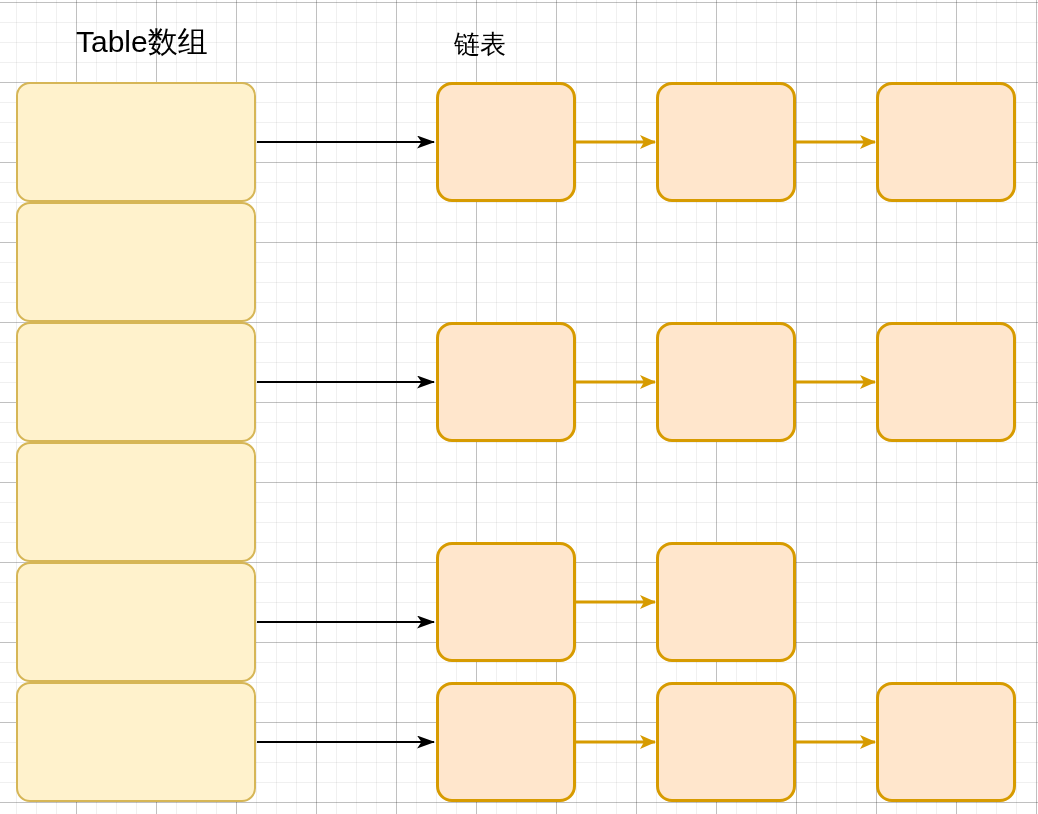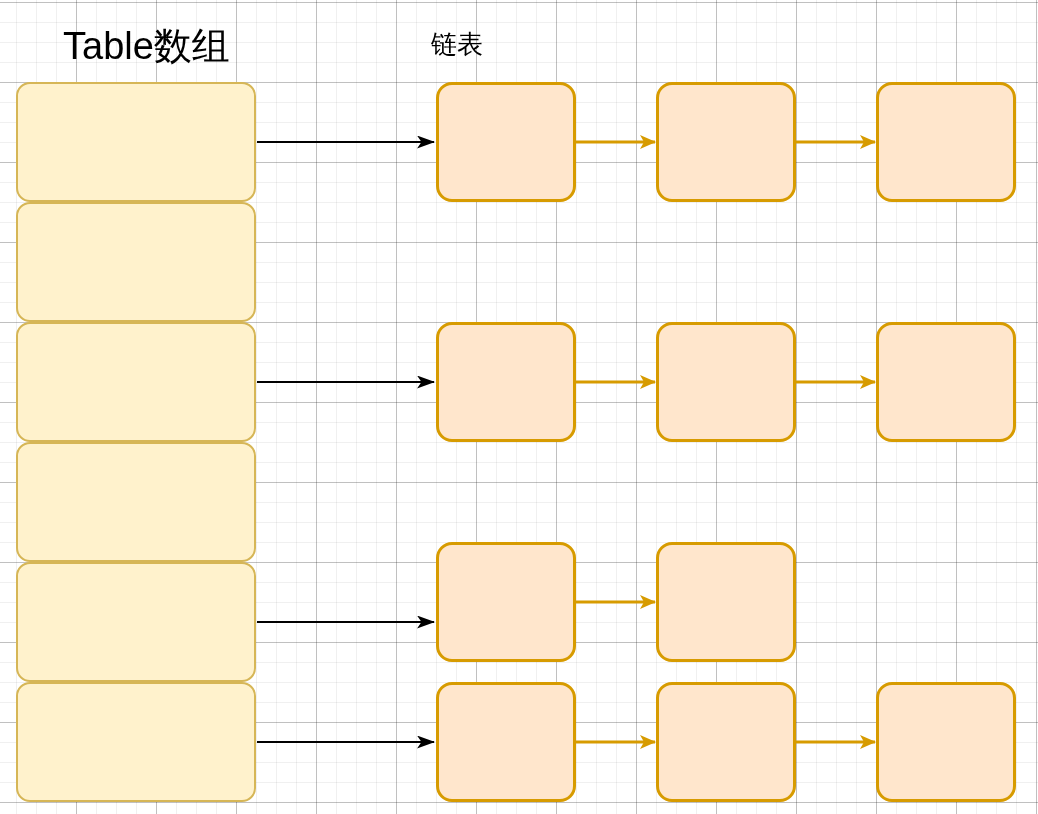--- a/index.html
+++ b/index.html
@@ -17,22 +17,22 @@
     background-position:76px 2px,76px 2px,16px 2px,16px 2px;
     font-family:"Liberation Sans","DejaVu Sans",sans-serif;
   }
   .title{
     position:absolute;
     color:#000;
     white-space:nowrap;
     z-index:3;
     line-height:1.15;
   }
-  .title.array{left:63px;top:25px;font-size:38px;}
-  .title.list{left:431px;top:30px;font-size:26px;}
+  .title.array{left:76px;top:25px;font-size:30px;}
+  .title.list{left:454px;top:30px;font-size:26px;}
   .array-cell{
     position:absolute;
     left:16px;width:240px;height:120px;
     box-sizing:border-box;
     border-radius:14px;
     z-index:1;
   }
   .list-node{
     position:absolute;
     width:140px;height:120px;

